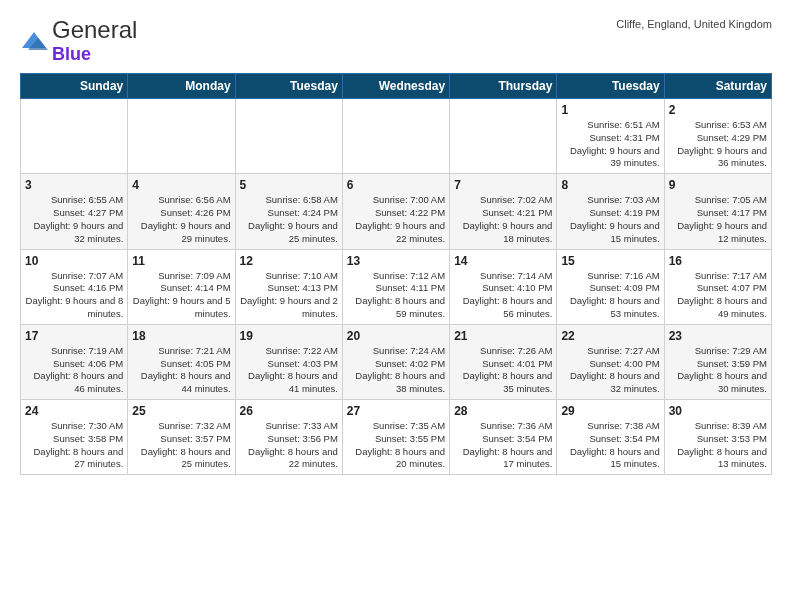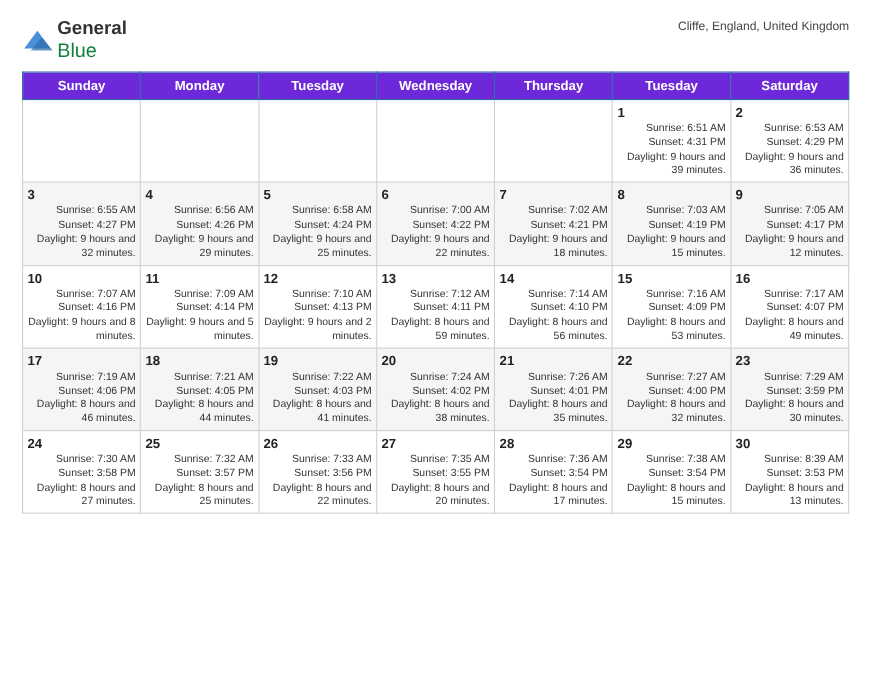--- a/index.html
+++ b/index.html
@@ -19,28 +19,28 @@
       align-items: flex-start;
       justify-content: space-between;
       margin-bottom: 4px;
     }
     .logo {
       display: flex;
       align-items: center;
       gap: 4px;
     }
     .logo-text-general {
-      font-size: 17px;
-      font-weight: bold;
+      font-size: 24px;
+      font-weight: normal;
       color: #333;
     }
     .logo-text-blue {
       font-size: 18px;
-      font-weight: normal;
-      color: #15803d;
+      font-weight: bold;
+      color: #6d28d9;
     }
     .logo-icon {
       width: 28px;
       height: 22px;
     }
     .title-block {
       text-align: right;
     }
     .month-title {
       font-size: 36px;
@@ -52,26 +52,26 @@
       font-size: 11px;
       color: #444;
       margin-top: 2px;
     }
     table {
       width: 100%;
       border-collapse: collapse;
       margin-top: 8px;
     }
     thead tr th {
-      background-color: #6d28d9;
+      background-color: #0c4a6e;
       color: #fff;
       font-size: 12px;
       font-weight: bold;
       padding: 5px 4px;
-      text-align: center;
+      text-align: right;
       border: 1px solid #2c6aab;
     }
     tbody tr td {
       vertical-align: top;
       border: 1px solid #d0d0d0;
       padding: 4px 4px 3px 4px;
       width: 14.28%;
       font-size: 10px;
       color: #333;
       background: #fff;

